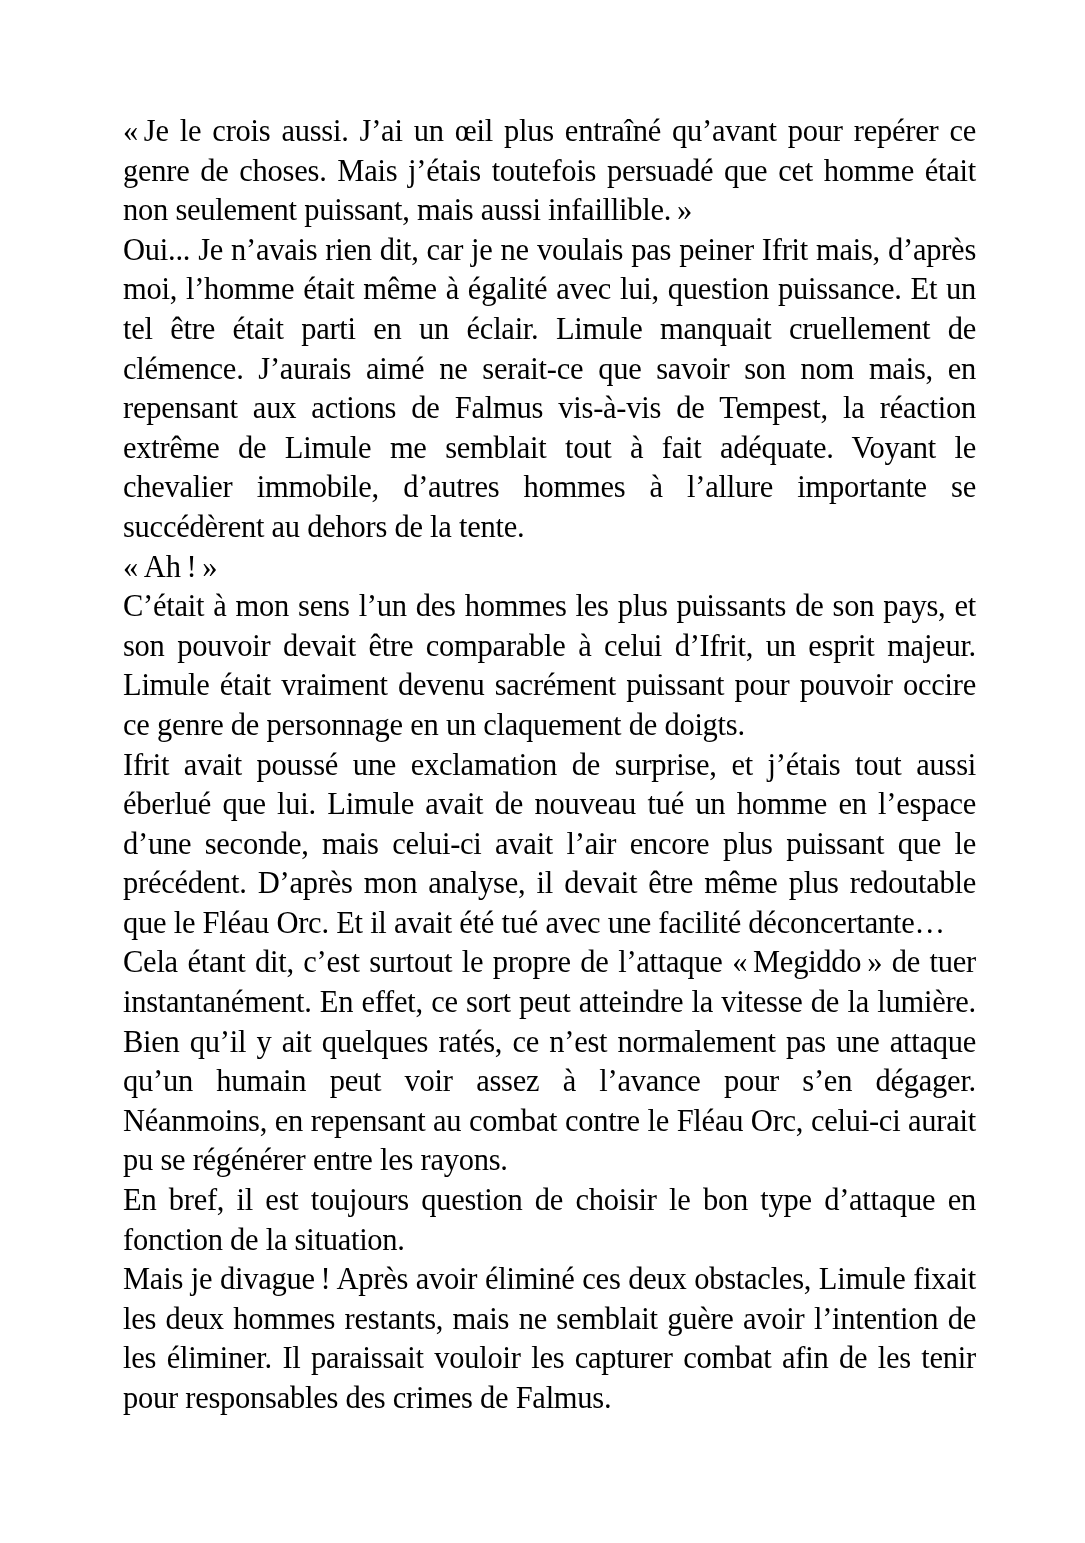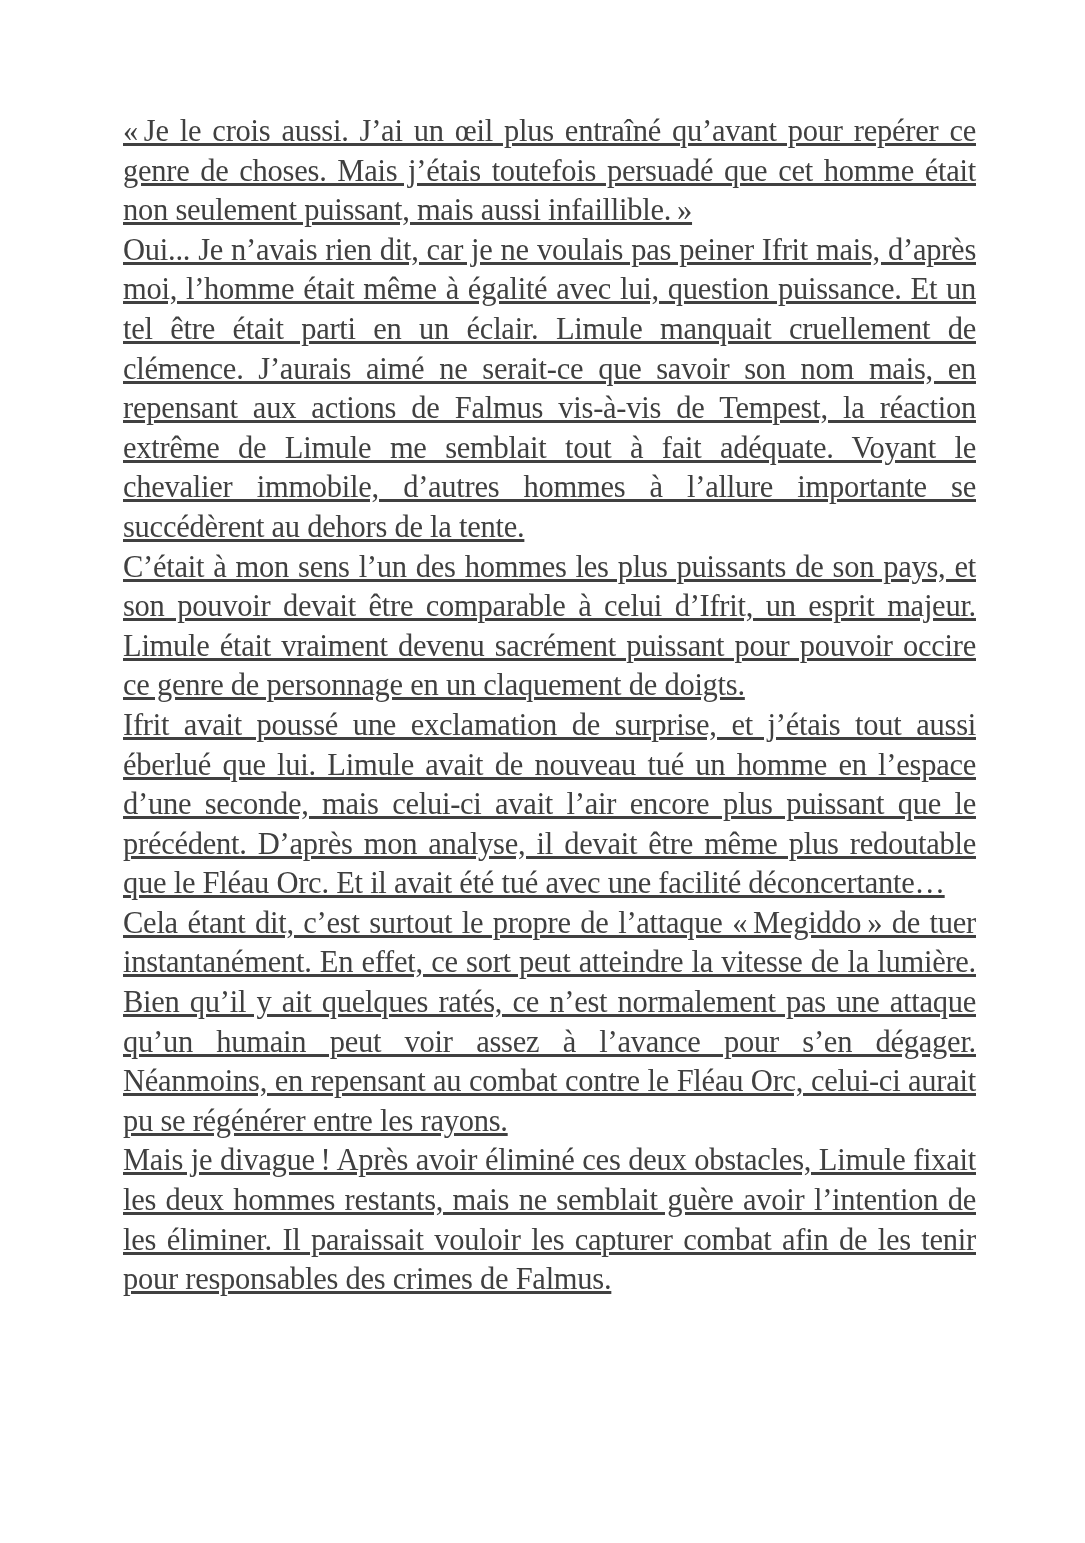--- a/index.html
+++ b/index.html
@@ -15,37 +15,38 @@
     overflow: hidden;
   }
   .text-block {
     position: absolute;
     left: 123px;
     top: 112px;
     width: 853px;
     font-family: "Liberation Serif", "DejaVu Serif", serif;
     font-size: 30.5px;
     line-height: 39.6px;
-    color: #404040;
+    color: #000000;
     letter-spacing: -0.25px;
-    text-decoration: underline;
   }
   .text-block p {
     margin: 0;
     padding: 0;
     text-align: justify;
     text-justify: inter-word;
     hyphens: none;
   }
 </style>
 </head>
 <body>
 
 <div class="page">
   <div class="text-block">
     <p>« Je le crois aussi. J’ai un œil plus entraîné qu’avant pour repérer ce genre de choses. Mais j’étais toutefois persuadé que cet homme était non seulement puissant, mais aussi infaillible. »</p>
     <p>Oui... Je n’avais rien dit, car je ne voulais pas peiner Ifrit mais, d’après moi, l’homme était même à égalité avec lui, question puissance. Et un tel être était parti en un éclair. Limule manquait cruellement de clémence. J’aurais aimé ne serait-ce que savoir son nom mais, en repensant aux actions de Falmus vis-à-vis de Tempest, la réaction extrême de Limule me semblait tout à fait adéquate. Voyant le chevalier immobile, d’autres hommes à l’allure importante se succédèrent au dehors de la tente.</p>
+    <p>« Ah ! »</p>
     <p>C’était à mon sens l’un des hommes les plus puissants de son pays, et son pouvoir devait être comparable à celui d’Ifrit, un esprit majeur. Limule était vraiment devenu sacrément puissant pour pouvoir occire ce genre de personnage en un claquement de doigts.</p>
     <p>Ifrit avait poussé une exclamation de surprise, et j’étais tout aussi éberlué que lui. Limule avait de nouveau tué un homme en l’espace d’une seconde, mais celui-ci avait l’air encore plus puissant que le précédent. D’après mon analyse, il devait être même plus redoutable que le Fléau Orc. Et il avait été tué avec une facilité déconcertante…</p>
     <p>Cela étant dit, c’est surtout le propre de l’attaque « Megiddo » de tuer instantanément. En effet, ce sort peut atteindre la vitesse de la lumière. Bien qu’il y ait quelques ratés, ce n’est normalement pas une attaque qu’un humain peut voir assez à l’avance pour s’en dégager. Néanmoins, en repensant au combat contre le Fléau Orc, celui-ci aurait pu se régénérer entre les rayons.</p>
+    <p>En bref, il est toujours question de choisir le bon type d’attaque en fonction de la situation.</p>
     <p>Mais je divague ! Après avoir éliminé ces deux obstacles, Limule fixait les deux hommes restants, mais ne semblait guère avoir l’intention de les éliminer. Il paraissait vouloir les capturer combat afin de les tenir pour responsables des crimes de Falmus.</p>
   </div>
 </div>
 
 </body></html>

